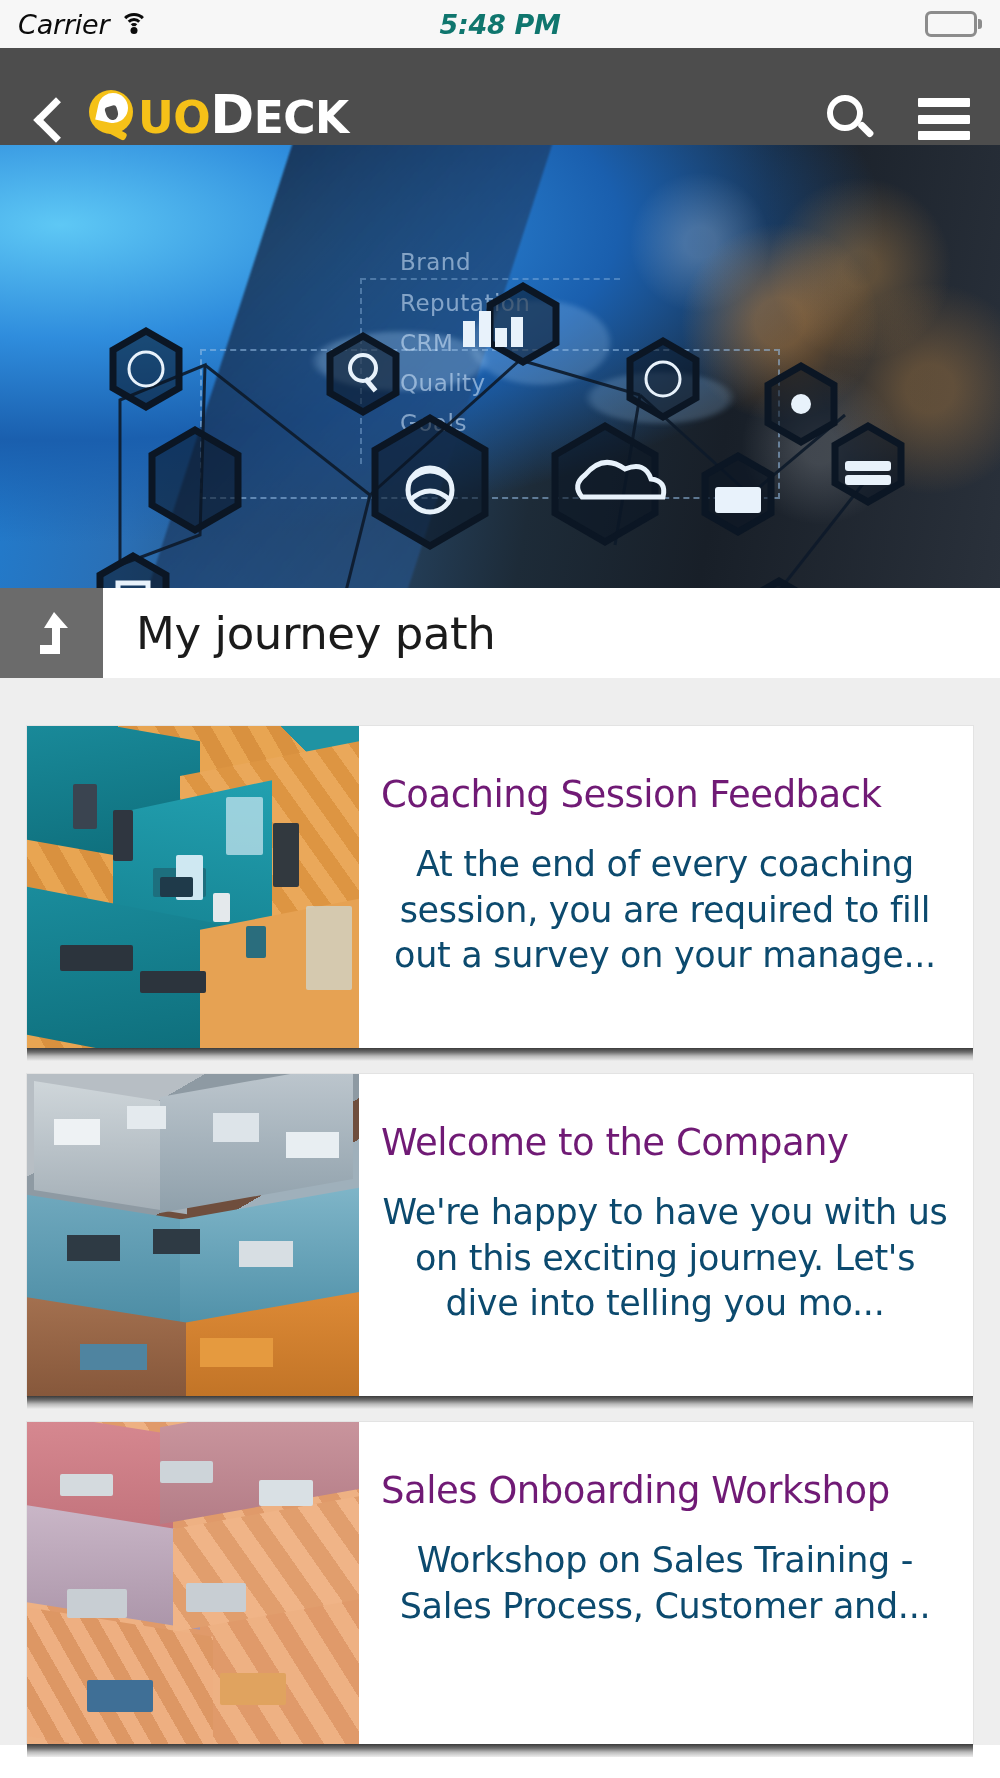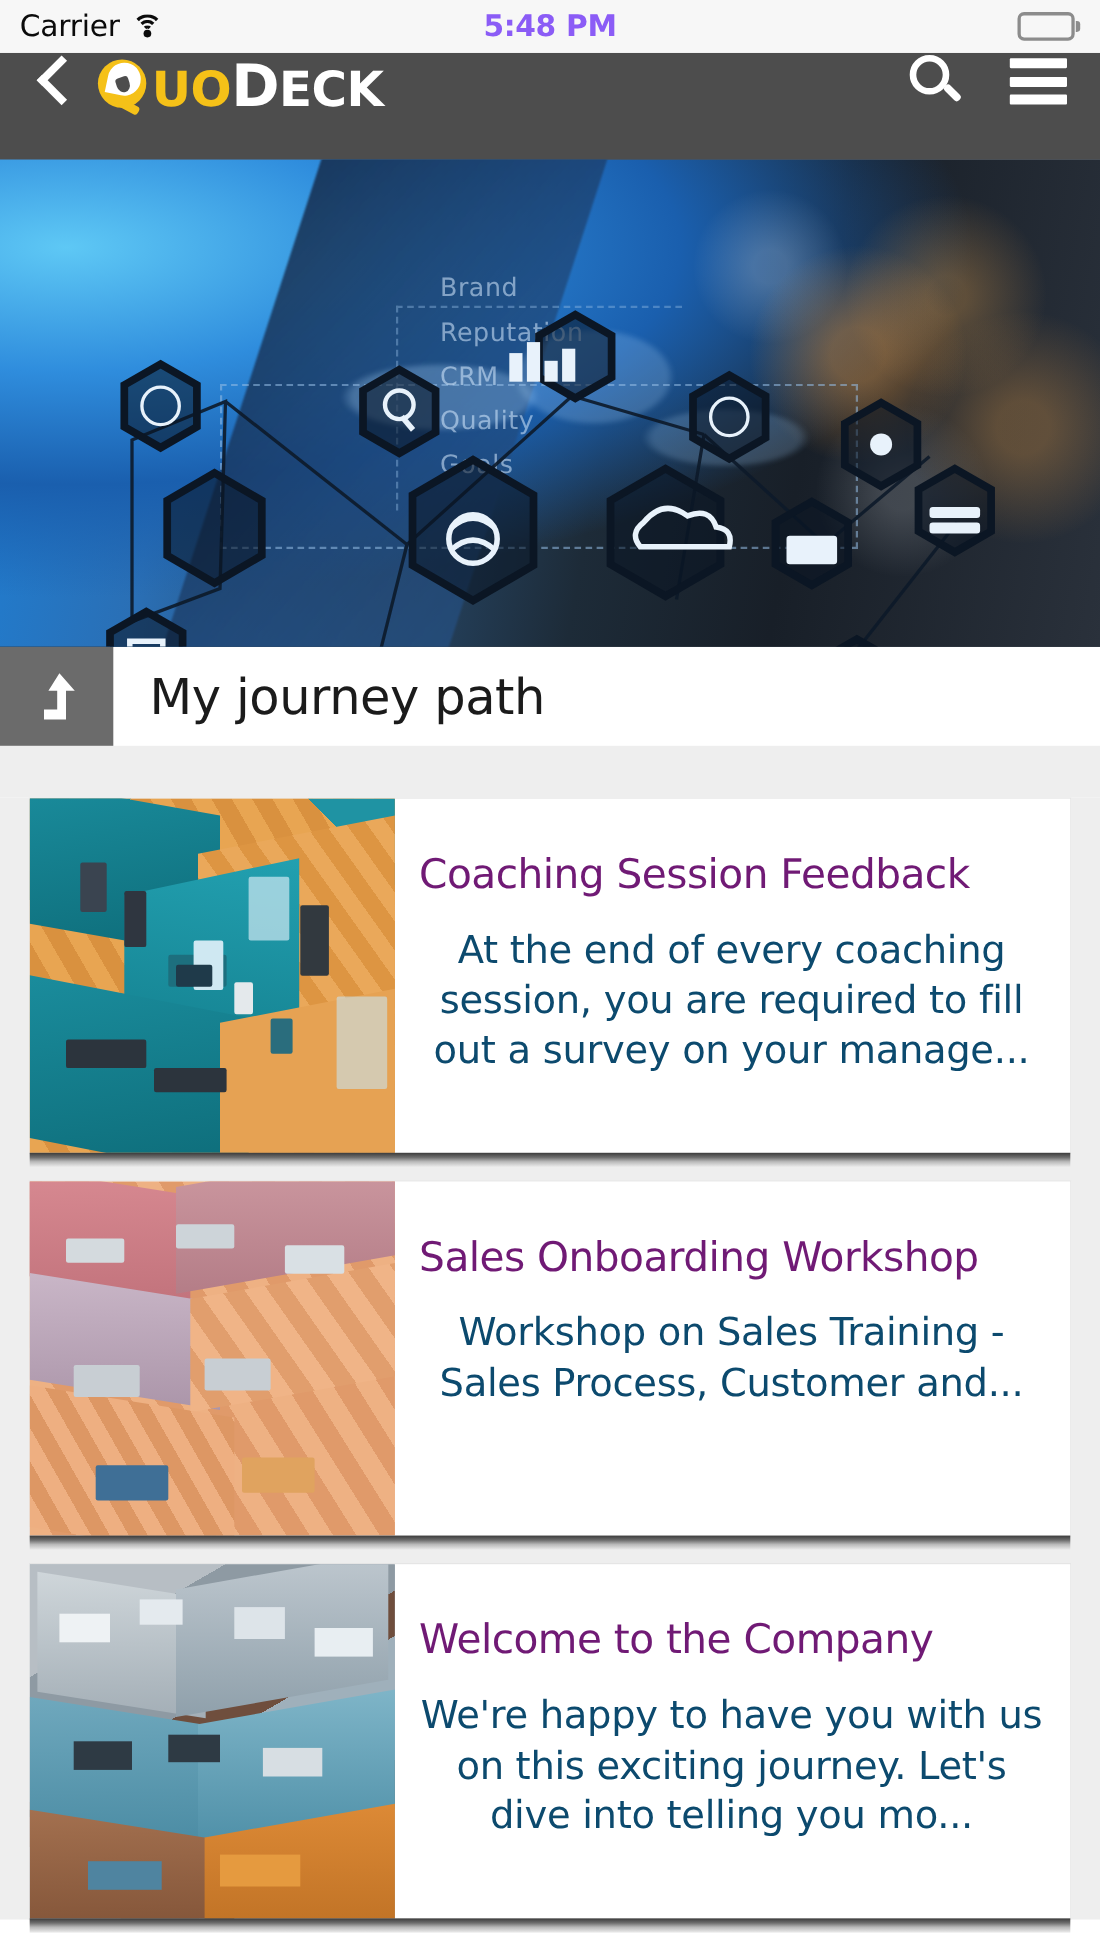--- a/index.html
+++ b/index.html
@@ -10,49 +10,50 @@
     overflow:hidden;
   }
 
   
   .statusbar{
     height:48px; width:100%;
     background:#f7f7f7;
     display:flex; align-items:center;
     position:relative;
     padding:0 18px;
+    font-style:italic;
   }
   .sb-left{ display:flex; align-items:center; gap:10px; }
   .sb-carrier{ font-size:27px; color:#0b0b0b; letter-spacing:-0.2px; }
   .wifi{ width:30px; height:24px; position:relative; display:block; }
   .wifi i{ position:absolute; left:50%; transform:translateX(-50%);
     border:3.5px solid #0b0b0b; border-bottom-color:transparent;
     border-left-color:transparent; border-right-color:transparent;
     border-radius:50%; }
   .wifi i.a{ width:28px; height:28px; top:1px; }
   .wifi i.b{ width:18px; height:18px; top:6px; }
   .wifi i.c{ width:9px;  height:9px;  top:11px; }
   .wifi i.d{ width:7px; height:7px; top:15px; background:#0b0b0b;
     border-radius:50%; border:none; }
   .sb-time{
     position:absolute; left:0; right:0; text-align:center;
-    font-size:27px; color:#8b5cf6; font-weight:600; letter-spacing:-0.3px;
+    font-size:27px; color:#0f766e; font-weight:600; letter-spacing:-0.3px;
   }
   .sb-right{ margin-left:auto; display:flex; align-items:center; }
   .battery{ width:52px; height:26px; border:3px solid #8c8c8c; border-radius:6px;
     padding:2.5px; }
   .battery .fill{ width:100%; height:100%; background:#060606; border-radius:2.5px; }
   .battery-nub{ width:4px; height:10px; background:#8c8c8c; border-radius:0 3px 3px 0;
     margin-left:1.5px; }
 
   
   .navbar{
     height:97px; width:100%;
     background:#4d4d4d;
-    display:flex; align-items:flex-start;
+    display:flex; align-items:flex-end;
     padding:0 30px 0 26px;
   }
   .nav-back{ width:46px; height:50px; position:relative; flex:none; cursor:pointer; }
   .nav-back::before{
     content:""; position:absolute; left:14px; top:9px;
     width:25px; height:25px;
     border-left:7px solid #ffffff; border-bottom:7px solid #ffffff;
     transform:rotate(45deg);
   }
   .logo{ display:flex; align-items:center; margin-left:14px; }
@@ -398,44 +399,20 @@
       </div>
     </div>
     <div class="card-body">
       <div class="card-title">Coaching Session Feedback</div>
       <div class="card-desc">At the end of every coaching session, you are required to fill out a survey on your manage...</div>
     </div>
   </div>
 
   <div class="card">
     <div class="thumb">
-      <div class="thumb-inner iso-work">
-        <span class="base"></span>
-        <span class="p1"></span>
-          <span class="p2"></span>
-          <span class="p3"></span>
-        <span class="p4"></span>
-          <span class="p5"></span>
-        <span class="box" style="position:absolute;left:10%;top:16%;width:16%;height:7%;background:#d4dade"></span>
-        <span class="box" style="position:absolute;left:40%;top:12%;width:16%;height:7%;background:#cdd4d9"></span>
-        <span class="box" style="position:absolute;left:70%;top:18%;width:16%;height:8%;background:#d9e0e4"></span>
-        <span class="box" style="position:absolute;left:12%;top:52%;width:18%;height:9%;background:#c8ced3"></span>
-        <span class="box" style="position:absolute;left:48%;top:50%;width:18%;height:9%;background:#c8ced3"></span>
-        <span class="box" style="position:absolute;left:18%;top:80%;width:20%;height:10%;background:#3f6f96"></span>
-        <span class="box" style="position:absolute;left:58%;top:78%;width:20%;height:10%;background:#e0a35f"></span>
-      </div>
-    </div>
-    <div class="card-body">
-      <div class="card-title">Sales Onboarding Workshop</div>
-      <div class="card-desc">Workshop on Sales Training - Sales Process, Customer and...</div>
-    </div>
-  </div>
-
-  <div class="card">
-    <div class="thumb">
       <div class="thumb-inner iso-office">
         <span class="base"></span>
         <span class="r1"></span>
           <span class="r2"></span>
           <span class="r3"></span>
         <span class="r4"></span>
           <span class="r5"></span>
           <span class="r6"></span>
         <span class="box" style="position:absolute;left:8%;top:14%;width:14%;height:8%;background:#eef2f4"></span>
         <span class="box" style="position:absolute;left:30%;top:10%;width:12%;height:7%;background:#e4eaee"></span>
@@ -447,13 +424,37 @@
         <span class="box" style="position:absolute;left:16%;top:84%;width:20%;height:8%;background:#4f84a0"></span>
         <span class="box" style="position:absolute;left:52%;top:82%;width:22%;height:9%;background:#e59a3f"></span>
       </div>
     </div>
     <div class="card-body">
       <div class="card-title">Welcome to the Company</div>
       <div class="card-desc">We're happy to have you with us on this exciting journey. Let's dive into telling you mo...</div>
     </div>
   </div>
 
+  <div class="card">
+    <div class="thumb">
+      <div class="thumb-inner iso-work">
+        <span class="base"></span>
+        <span class="p1"></span>
+          <span class="p2"></span>
+          <span class="p3"></span>
+        <span class="p4"></span>
+          <span class="p5"></span>
+        <span class="box" style="position:absolute;left:10%;top:16%;width:16%;height:7%;background:#d4dade"></span>
+        <span class="box" style="position:absolute;left:40%;top:12%;width:16%;height:7%;background:#cdd4d9"></span>
+        <span class="box" style="position:absolute;left:70%;top:18%;width:16%;height:8%;background:#d9e0e4"></span>
+        <span class="box" style="position:absolute;left:12%;top:52%;width:18%;height:9%;background:#c8ced3"></span>
+        <span class="box" style="position:absolute;left:48%;top:50%;width:18%;height:9%;background:#c8ced3"></span>
+        <span class="box" style="position:absolute;left:18%;top:80%;width:20%;height:10%;background:#3f6f96"></span>
+        <span class="box" style="position:absolute;left:58%;top:78%;width:20%;height:10%;background:#e0a35f"></span>
+      </div>
+    </div>
+    <div class="card-body">
+      <div class="card-title">Sales Onboarding Workshop</div>
+      <div class="card-desc">Workshop on Sales Training - Sales Process, Customer and...</div>
+    </div>
+  </div>
+
 </div>
 
 </body></html>

